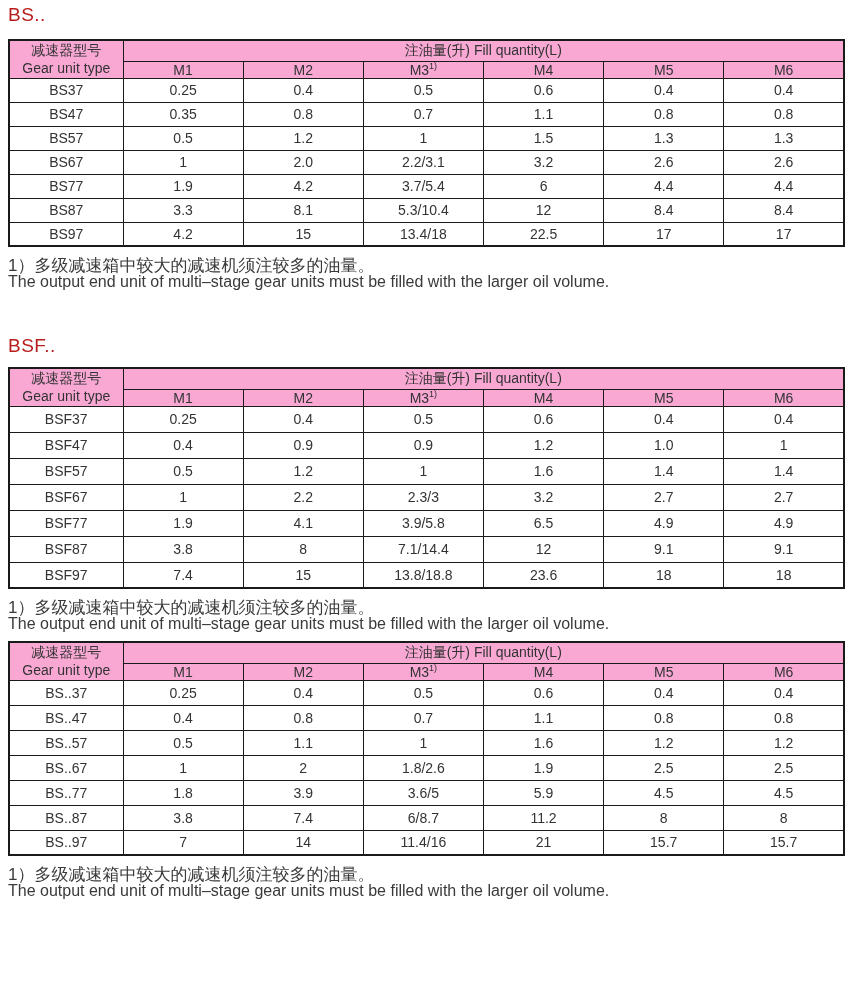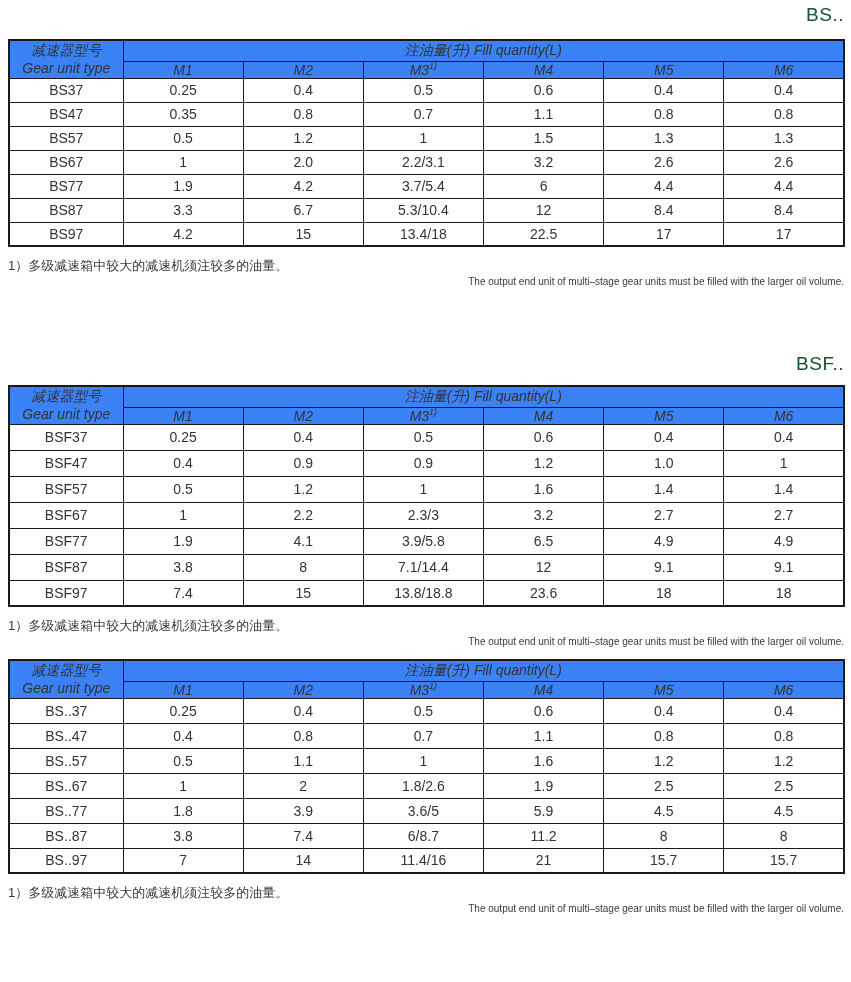--- a/index.html
+++ b/index.html
@@ -9,25 +9,24 @@
     font-family: "Liberation Sans", "DejaVu Sans", sans-serif;
     color: #2e2e2e;
     overflow: hidden;
   }
   .page { padding: 4px 7px 0 8px; }
 
   .sec-title {
     font-size: 19px;
     font-weight: 400;
     letter-spacing: 0.5px;
-    color: #14532d;
+    color: #b91c1c;
     line-height: 21px;
-    text-align: right;
   }
-  .sec-bsf .sec-title { margin-top: 63px; }
+  .sec-bsf .sec-title { margin-top: 45px; }
   .sec-bsa .sec-title { margin-top: 50px; }
 
   table.fill-table {
     width: 837px;
     border-collapse: collapse;
     table-layout: fixed;
     border: 2px solid #1a1a1a;
     margin-top: 14px;
   }
   .sec-bsf table.fill-table { margin-top: 11px; }
@@ -36,33 +35,33 @@
   col.c-model { width: 114px; }
 
   th, td {
     border: 1px solid #1a1a1a;
     text-align: center;
     vertical-align: middle;
     font-size: 14px;
     font-weight: 400;
     color: #333333;
   }
-  thead th { background: #3b82f6; font-style: italic; }
+  thead th { background: #f9a8d4; }
   th.span-h { height: 21px; }
   tr.col-head th { height: 14px; }
   th.corner .line { display: block; line-height: 18px; }
   sup { font-size: 9px; vertical-align: super; line-height: 0; }
 
   tbody td { height: 24px; background: #ffffff; }
   .sec-bsf tbody td { height: 26px; }
   .sec-bsa tbody td { height: 25px; }
 
   .note { color: #3a3a3a; }
-  .note.zh { margin-top: 11px; font-size: 13px; line-height: 16px; }
-  .note.en { font-size: 10px; line-height: 16px; text-align: right; }
+  .note.zh { margin-top: 11px; font-size: 17px; line-height: 16px; }
+  .note.en { font-size: 16px; line-height: 16px; }
 </style>
 </head>
 <body>
 
 <div class="page">
 
   <section class="sec sec-bs">
     <h2 class="sec-title">BS..</h2>
     <table class="fill-table">
       <colgroup>
@@ -133,21 +132,21 @@
             <td>1.9</td>
             <td>4.2</td>
             <td>3.7/5.4</td>
             <td>6</td>
             <td>4.4</td>
             <td>4.4</td>
           </tr>
           <tr>
             <td>BS87</td>
             <td>3.3</td>
-            <td>6.7</td>
+            <td>8.1</td>
             <td>5.3/10.4</td>
             <td>12</td>
             <td>8.4</td>
             <td>8.4</td>
           </tr>
           <tr>
             <td>BS97</td>
             <td>4.2</td>
             <td>15</td>
             <td>13.4/18</td>

